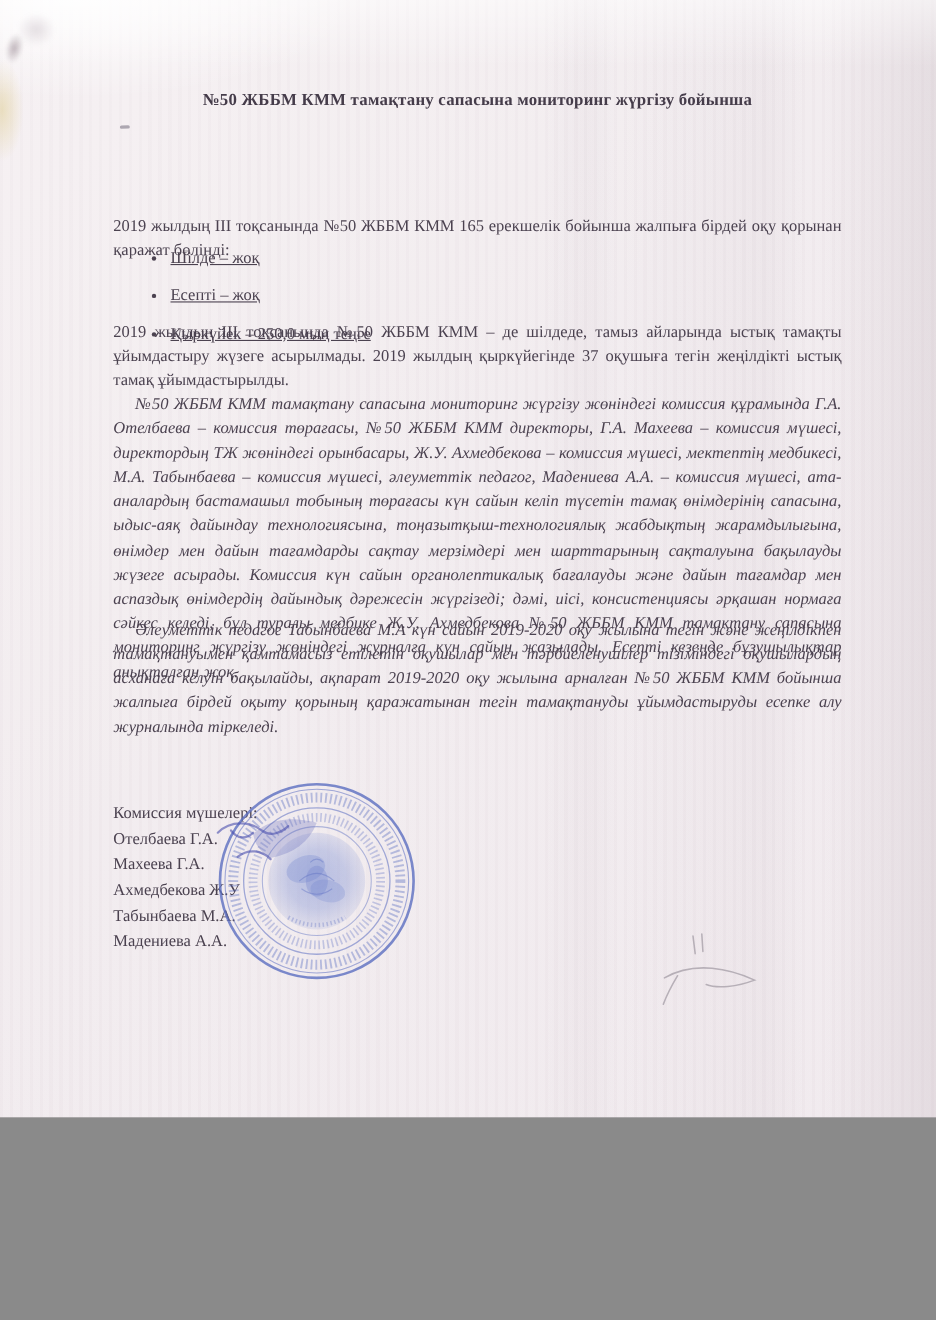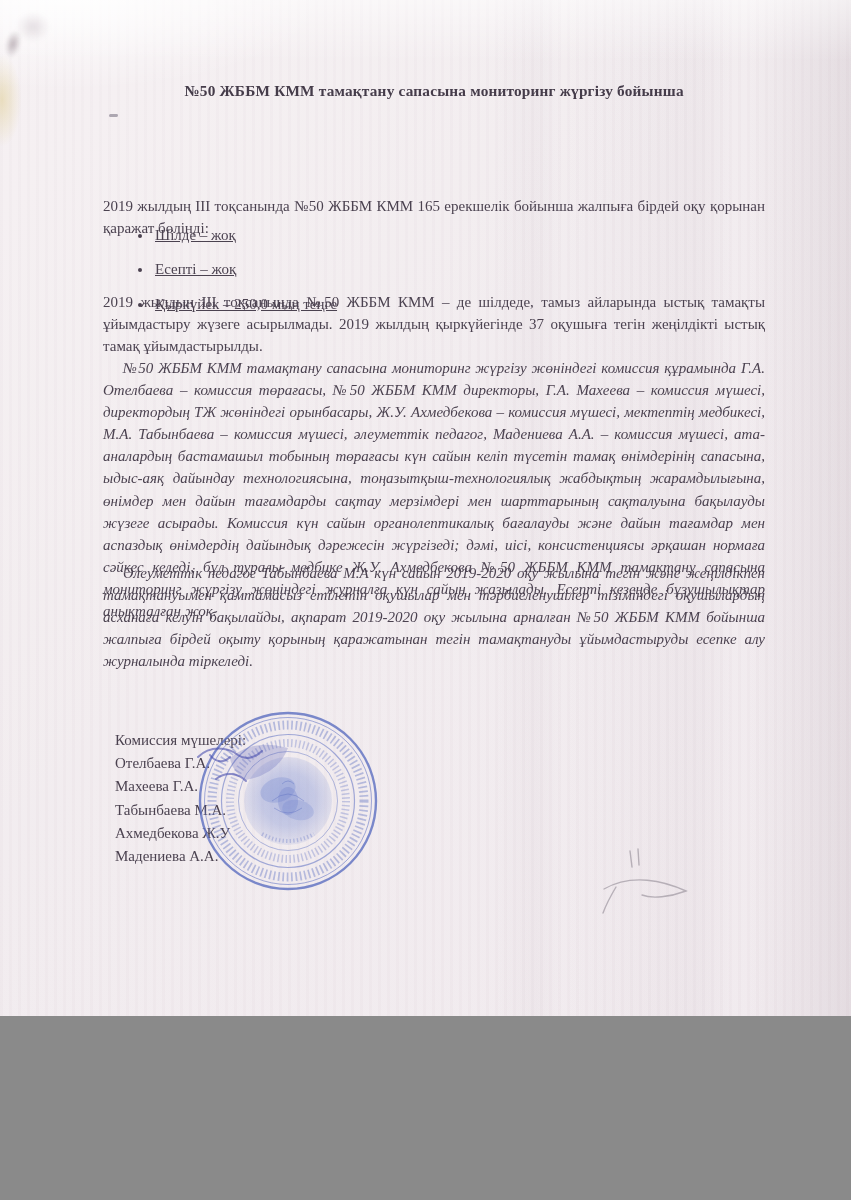--- a/index.html
+++ b/index.html
@@ -51,21 +51,21 @@
   .fund-list{
     position:absolute; left:135px; top:212px; width:500px;
     margin:0; padding:0 0 0 18px;
     font-size:15px; line-height:22.3px; text-align:left;
   }
   .fund-list li{ margin:12px 0 0 0; padding-left:2px;text-decoration:underline; }
   .sig-block{
     position:absolute; left:103px; top:729px; width:400px;
     font-size:15px; line-height:23.2px; text-align:left;
   }
-  .sig-block div{ white-space:nowrap;margin-left:12px; }
+  .sig-block div{ white-space:nowrap; }
   
   .dash-mark{
     position:absolute; left:109px; top:114px; width:9px; height:2.5px;
     background:#7d7685; opacity:.6; border-radius:2px; transform:rotate(-2deg);
   }
   .smudge-a{
     position:absolute; left:16px; top:12px; width:34px; height:30px;
     background:radial-gradient(closest-side, rgba(148,126,142,.22), rgba(148,126,142,0));
     filter:blur(2px);
   }
@@ -105,22 +105,22 @@
     <div class="para p2">2019 жылдың ІІІ тоқсанында №50 ЖББМ КММ – де шілдеде, тамыз айларында ыстық тамақты ұйымдастыру жүзеге асырылмады. 2019 жылдың қыркүйегінде 37 оқушыға тегін жеңілдікті ыстық тамақ ұйымдастырылды.</div>
 
     <div class="para p3 indent">№50 ЖББМ КММ тамақтану сапасына мониторинг  жүргізу жөніндегі комиссия құрамында Г.А. Отелбаева – комиссия төрағасы, №50 ЖББМ КММ директоры, Г.А. Махеева – комиссия мүшесі, директордың ТЖ жөніндегі орынбасары, Ж.У. Ахмедбекова – комиссия мүшесі, мектептің медбикесі, М.А. Табынбаева – комиссия мүшесі, әлеуметтік педагог,  Мадениева А.А. – комиссия мүшесі, ата-аналардың бастамашыл тобының төрағасы күн сайын келіп түсетін тамақ өнімдерінің сапасына, ыдыс-аяқ дайындау технологиясына, тоңазытқыш-технологиялық жабдықтың жарамдылығына, өнімдер мен дайын тағамдарды сақтау мерзімдері мен шарттарының сақталуына бақылауды жүзеге асырады. Комиссия күн сайын органолептикалық бағалауды және дайын тағамдар мен аспаздық өнімдердің дайындық дәрежесін жүргізеді; дәмі, иісі, консистенциясы әрқашан нормаға сәйкес келеді, бұл туралы медбике Ж.У. Ахмедбекова №50 ЖББМ КММ тамақтану сапасына мониторинг жүргізу жөніндегі журналға күн сайын жазылады. Есепті кезеңде бұзушылықтар анықталған жоқ.</div>
 
     <div class="para p4 indent">Әлеуметтік педагог Табынбаева М.А күн сайын 2019-2020 оқу жылына тегін және жеңілдікпен тамақтануымен қамтамасыз етілетін оқушылар мен тәрбиеленушілер тізіміндегі оқушылардың асханаға келуін бақылайды, ақпарат 2019-2020 оқу жылына арналған №50 ЖББМ КММ бойынша жалпыға бірдей оқыту қорының қаражатынан тегін тамақтануды ұйымдастыруды есепке алу журналында тіркеледі.</div>
 
     <div class="sig-block">
       <div>Комиссия мүшелері:</div>
       <div>Отелбаева Г.А.</div>
       <div>Махеева Г.А.</div>
+      <div>Ахмедбекова Ж.У</div>
       <div>Табынбаева М.А.</div>
-      <div>Ахмедбекова Ж.У</div>
       <div>Мадениева А.А.</div>
     </div>
   </div>
 
   <div class="stamp-wrap">
     <svg width="192" height="192" viewBox="0 0 192 192">
       <defs>
         <radialGradient id="stampGrad" cx="50%" cy="48%" r="55%">
           <stop offset="0%" stop-color="#8898d6" stop-opacity=".55"></stop>
           <stop offset="55%" stop-color="#8898d6" stop-opacity=".42"></stop>

